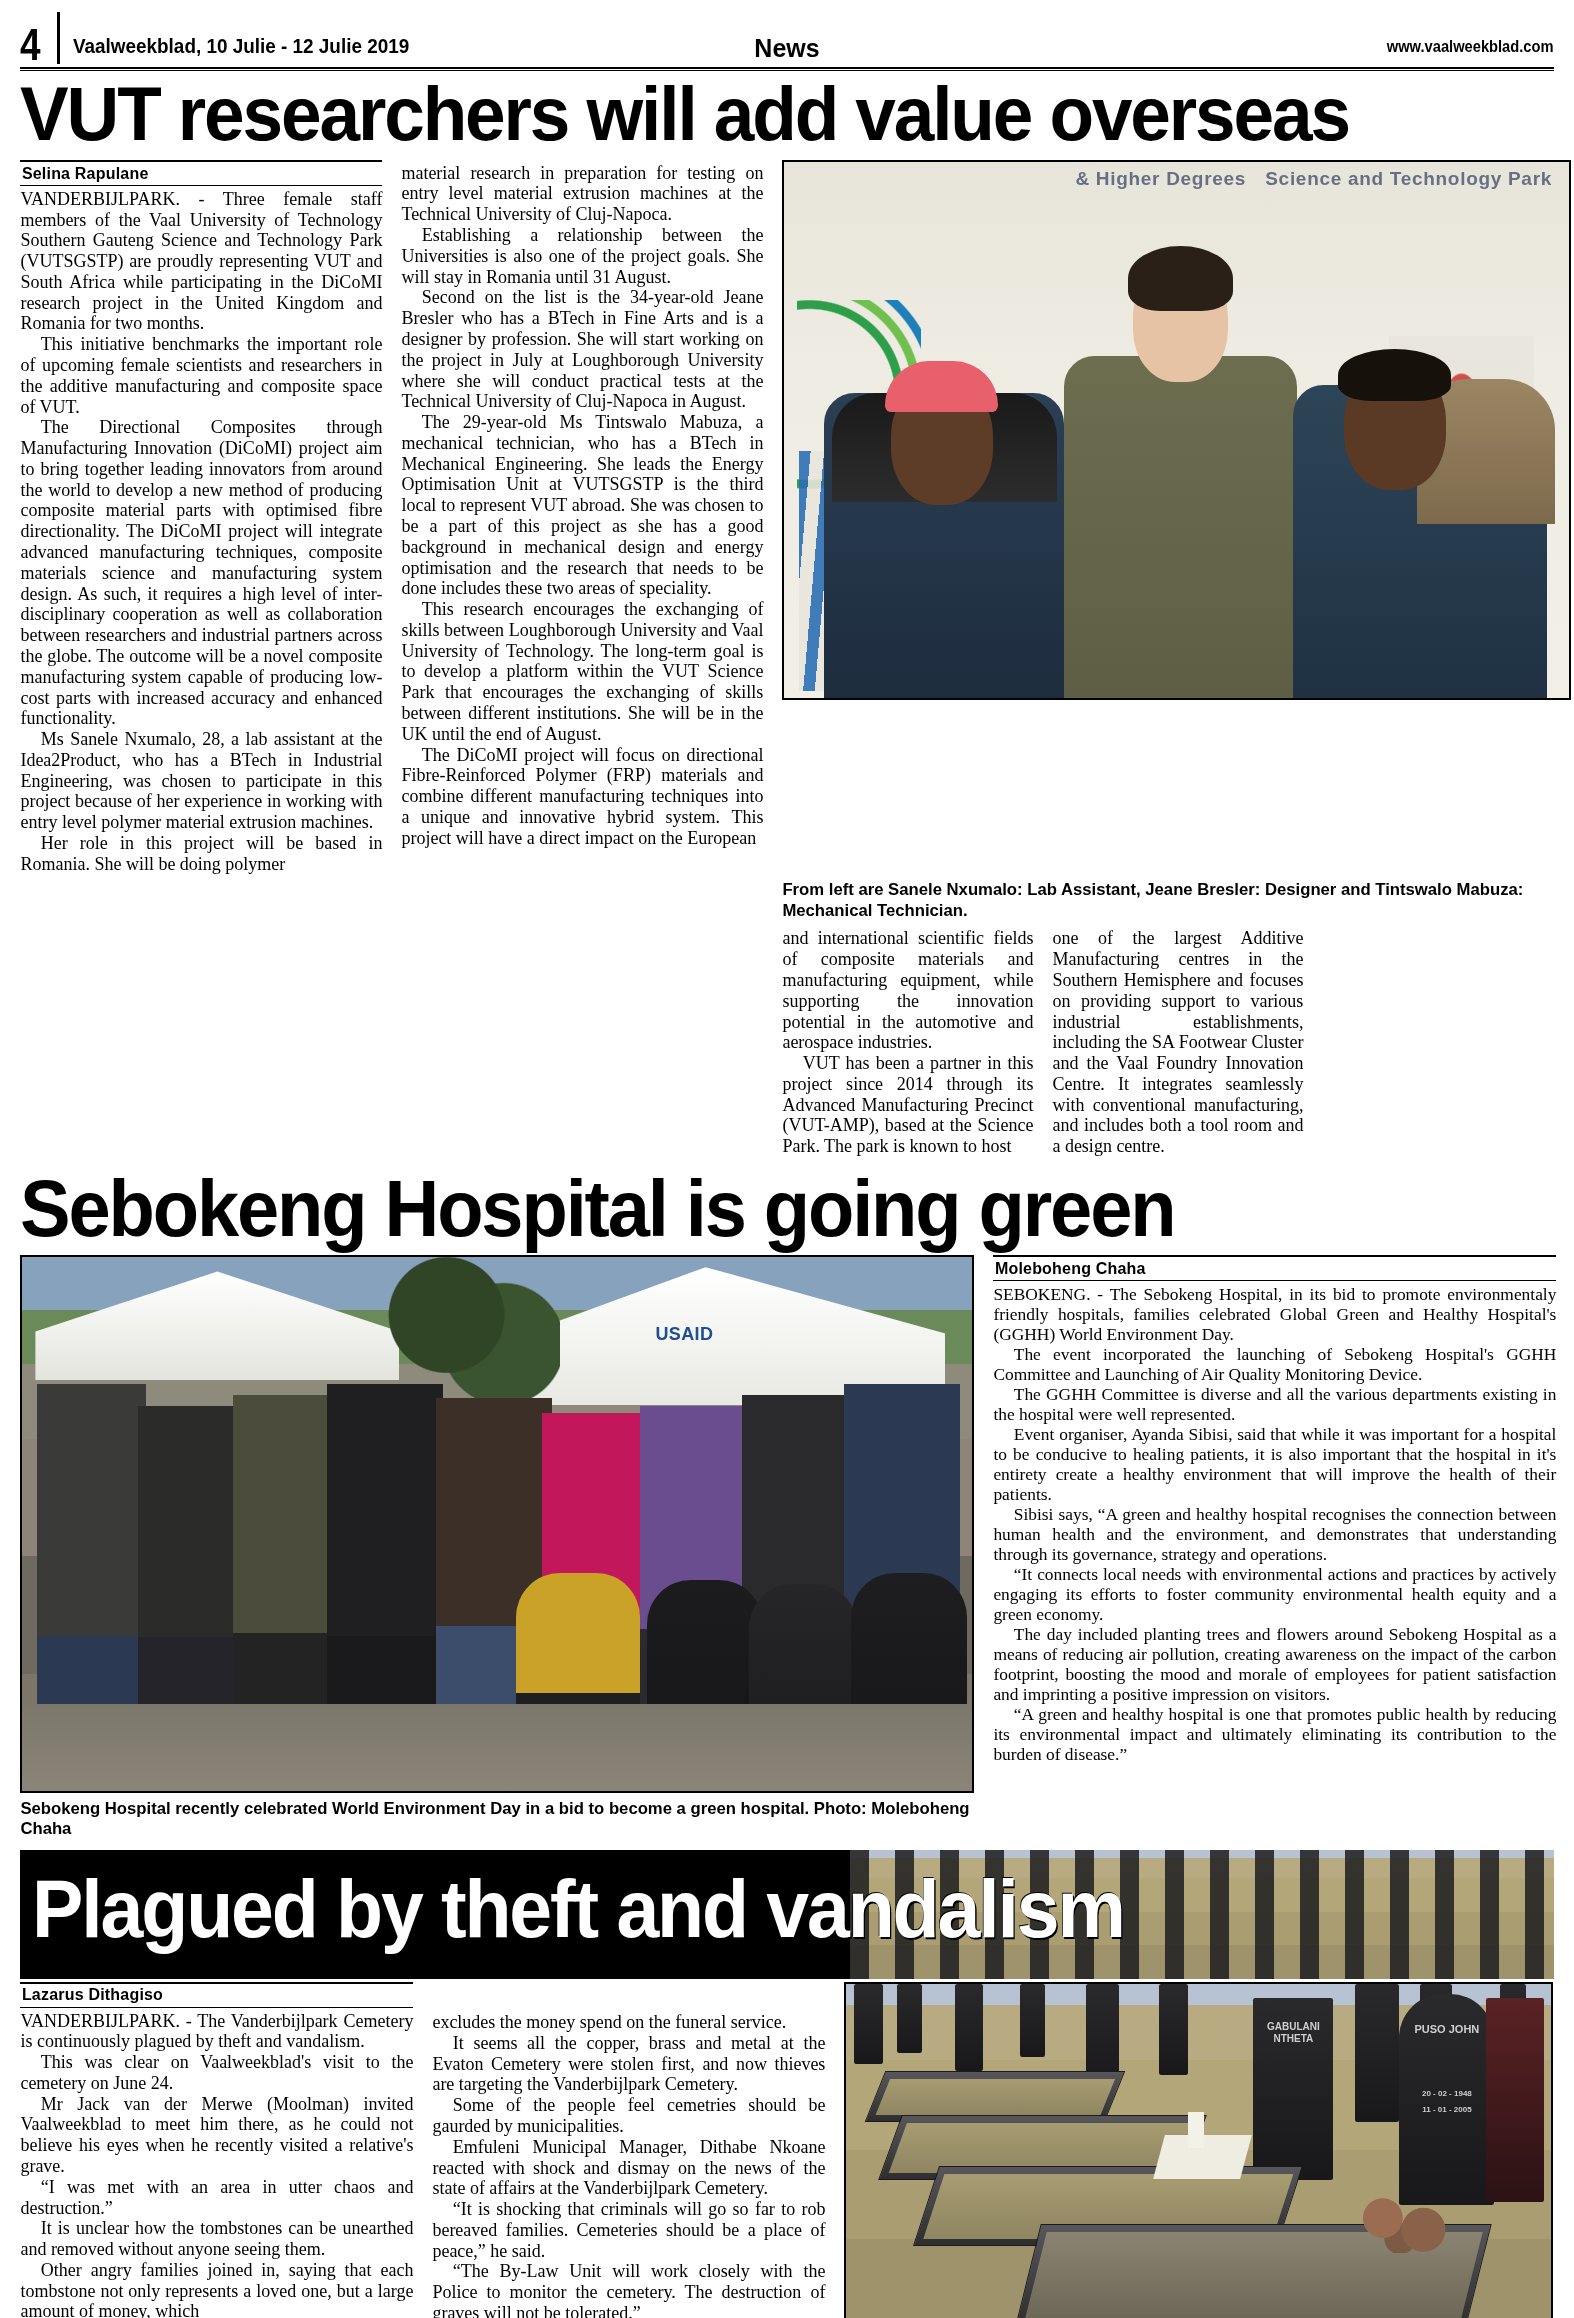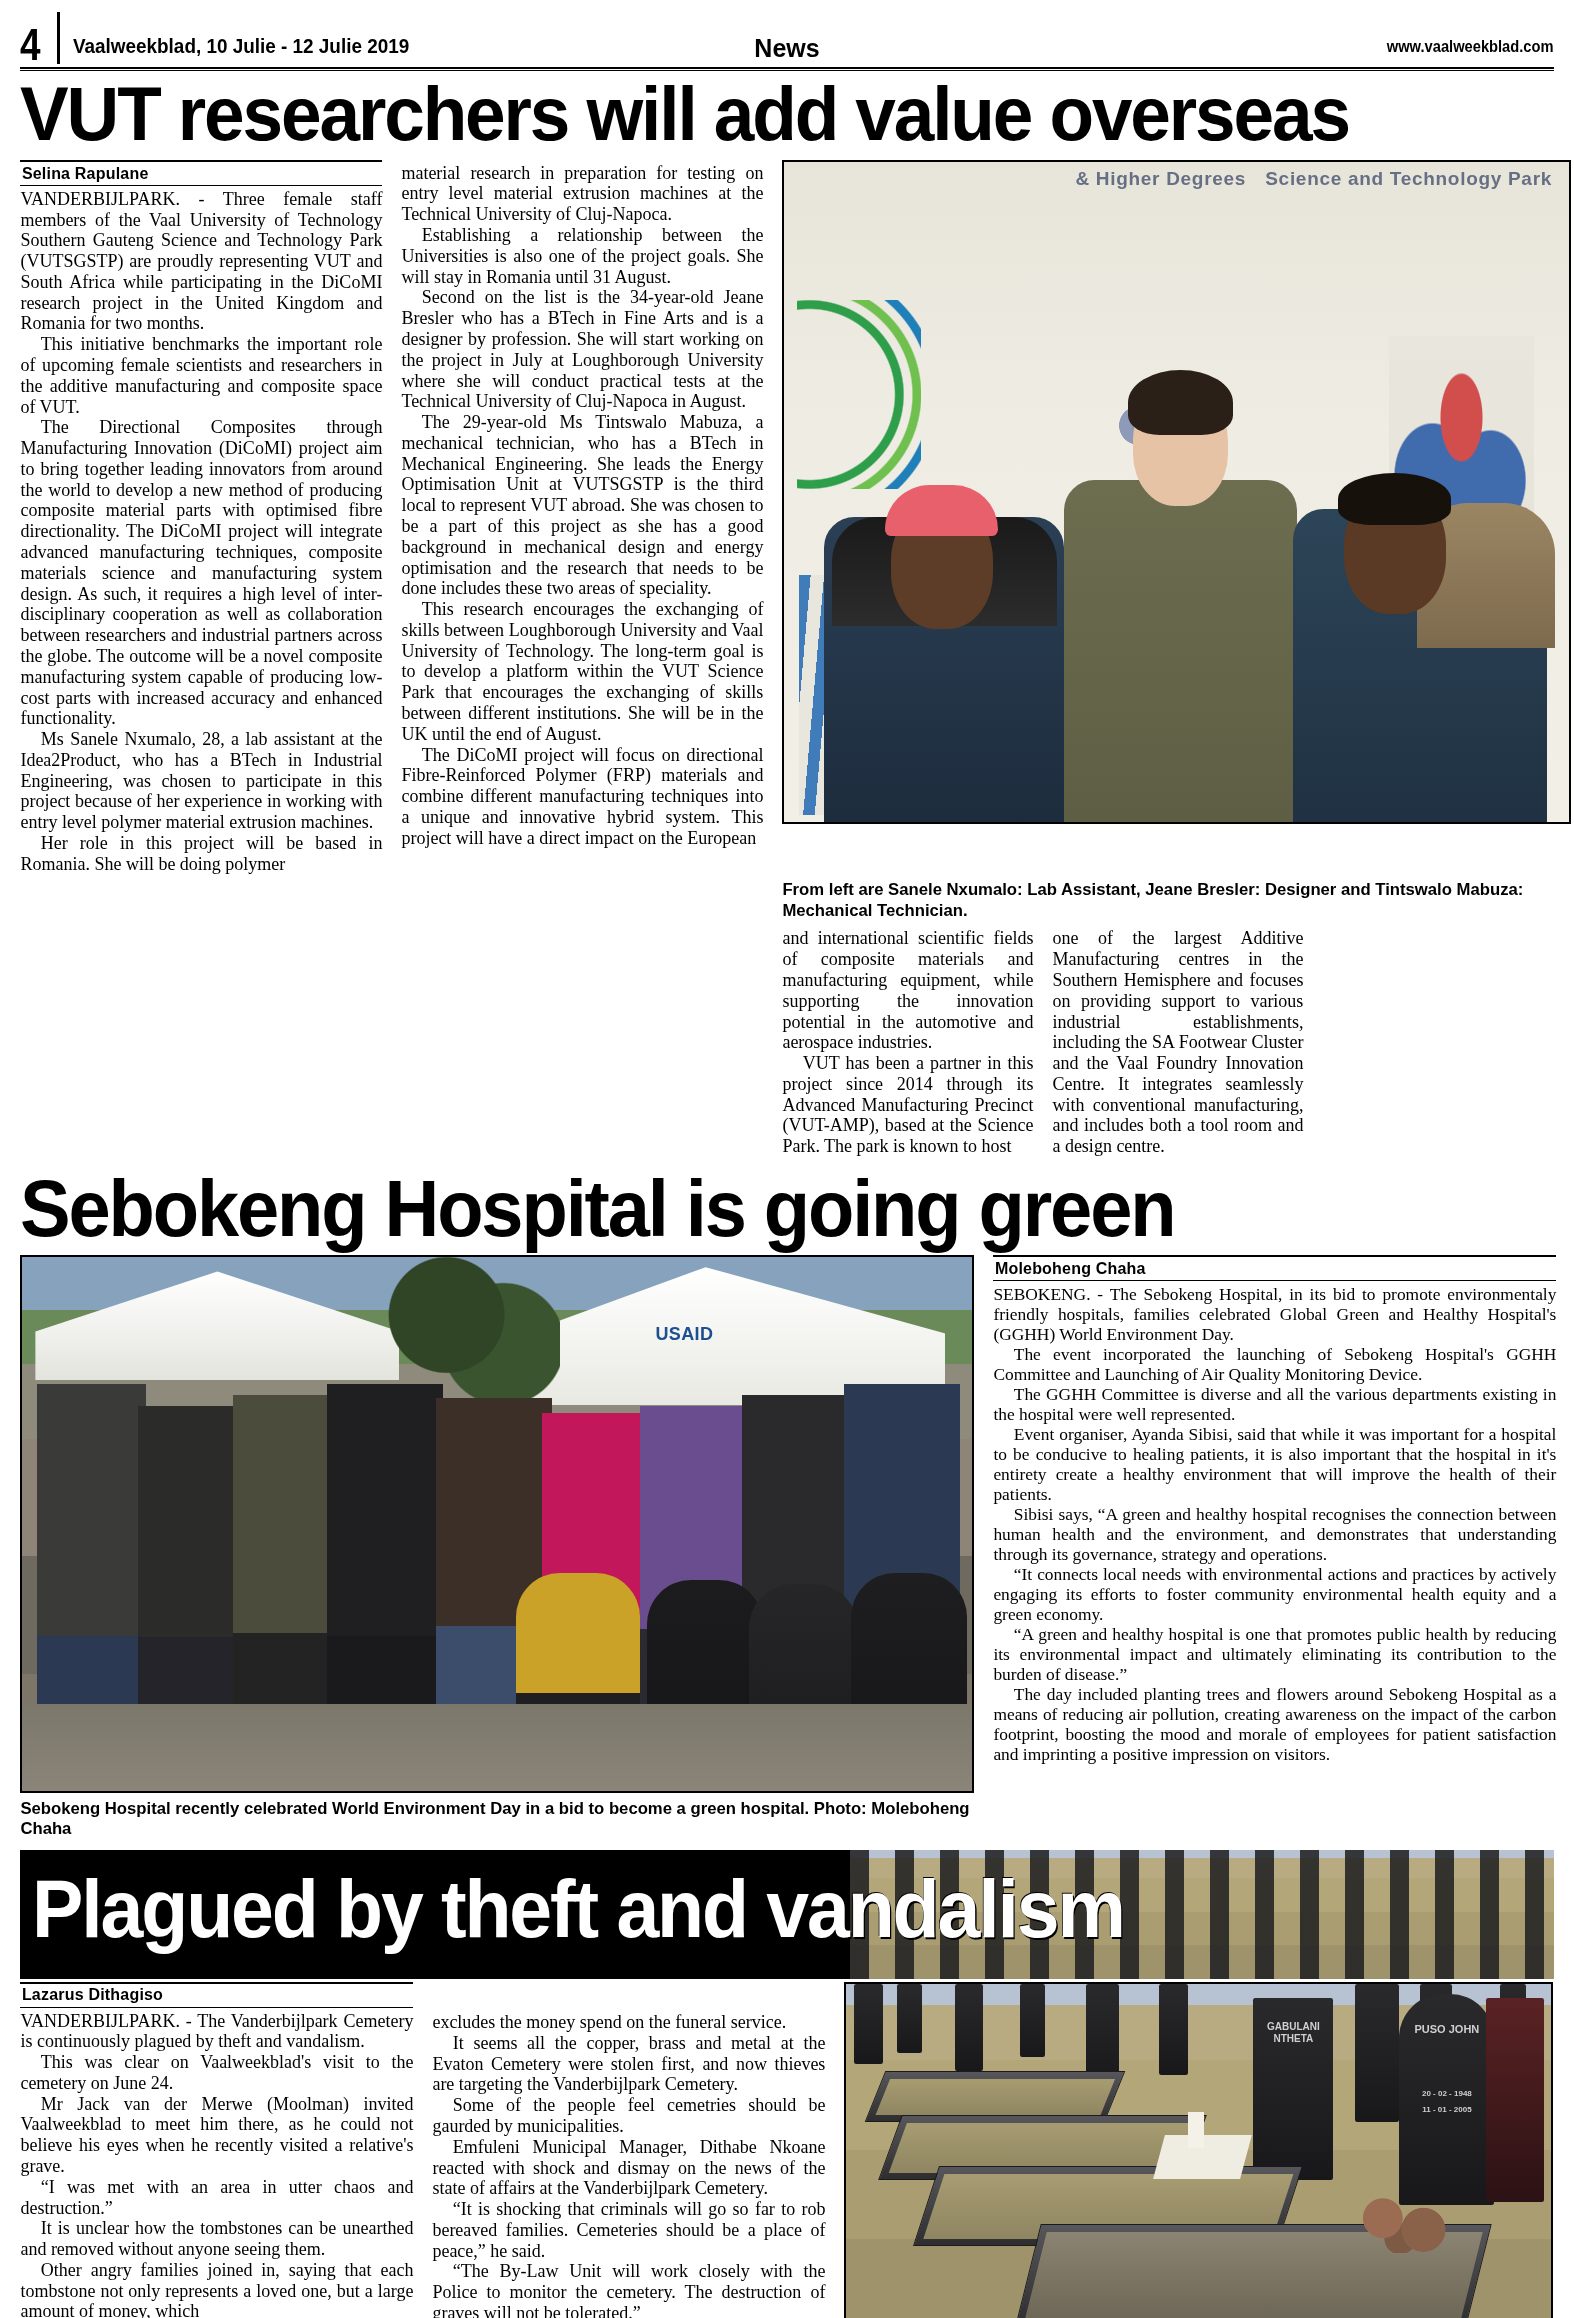--- a/index.html
+++ b/index.html
@@ -266,21 +266,21 @@
     font-weight: bold;
     font-size: 11px;
     line-height: 1.15;
     text-align: center;
     width: 100%;
   }
 
   
   .article-1-top { display: flex; gap: 19px; margin-top: 1.5px; }
   .col-narrow { width: 362px; flex: 0 0 362px; }
-  .photo-vut { width: 789px; flex: 0 0 789px; height: 664px; }
+  .photo-vut { width: 789px; flex: 0 0 789px; height: 540px; }
   .article-1-bottom { display: flex; gap: 19px; margin-top: 7.3px; }
   .a1b-col { width: 251px; flex: 0 0 251px; }
 
   .article-2 { display: flex; gap: 19px; }
   .photo-sebokeng { width: 954px; flex: 0 0 954px; height: 538px; }
   .col-seb { width: 563px; flex: 0 0 563px; }
   .col-seb p { font-size: 17.4px; line-height: 1.15; }
 
   .article-3 { display: flex; gap: 19px; margin-top: 2.9px; }
   .a3-col { width: 393px; flex: 0 0 393px; }
@@ -410,22 +410,22 @@
     </div>
 
     <div class="col-seb body-col">
       <div class="byline">Moleboheng Chaha</div>
       <p class="lead">SEBOKENG. - The Sebokeng Hospital, in its bid to promote environmentaly friendly hospitals, families celebrated Global Green and Healthy Hospital's (GGHH) World Environment Day.</p>
       <p>The event incorporated the launching of Sebokeng Hospital's GGHH Committee and Launching of Air Quality Monitoring Device.</p>
       <p>The GGHH Committee is diverse and all the various departments existing in the hospital were well represented.</p>
       <p>Event organiser, Ayanda Sibisi, said that while it was important for a hospital to be conducive to healing patients, it is also important that the hospital in it's entirety create a healthy environment that will improve the health of their patients.</p>
       <p>Sibisi says, “A green and healthy hospital recognises the connection between human health and the environment, and demonstrates that understanding through its governance, strategy and operations.</p>
       <p>“It connects local needs with environmental actions and practices by actively engaging its efforts to foster community environmental health equity and a green economy.</p>
+      <p>The day included planting trees and flowers around Sebokeng Hospital as a means of reducing air pollution, creating awareness on the impact of the carbon footprint, boosting the mood and morale of employees for patient satisfaction and imprinting a positive impression on visitors.</p>
       <p>“A green and healthy hospital is one that promotes public health by reducing its environmental impact and ultimately eliminating its contribution to the burden of disease.”</p>
-      <p>The day included planting trees and flowers around Sebokeng Hospital as a means of reducing air pollution, creating awareness on the impact of the carbon footprint, boosting the mood and morale of employees for patient satisfaction and imprinting a positive impression on visitors.</p>
     </div>
   </div>
 
   <div class="headline-reverse-band">
 
     <div class="ph-cem" style="position:absolute;left:830px;top:0;right:0;bottom:0;">
       <div style="position:absolute;left:0;right:0;top:0;height:100%;background:repeating-linear-gradient(90deg,#1d1d1f 0 19px,transparent 19px 45px);opacity:.85;"></div>
     </div>
     <div class="hl-text">Plagued by theft and vandalism</div>
   </div>

